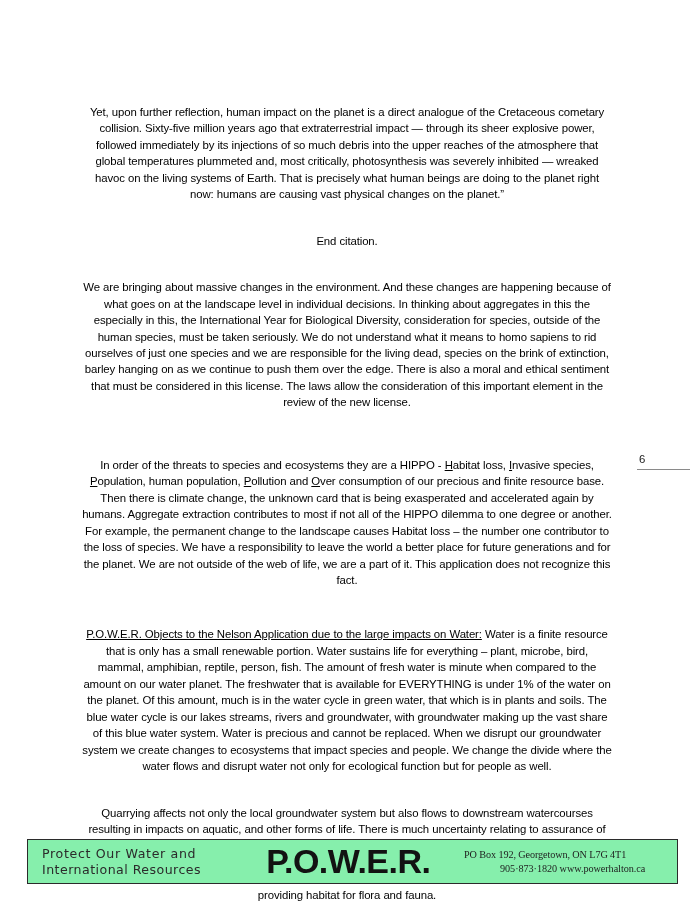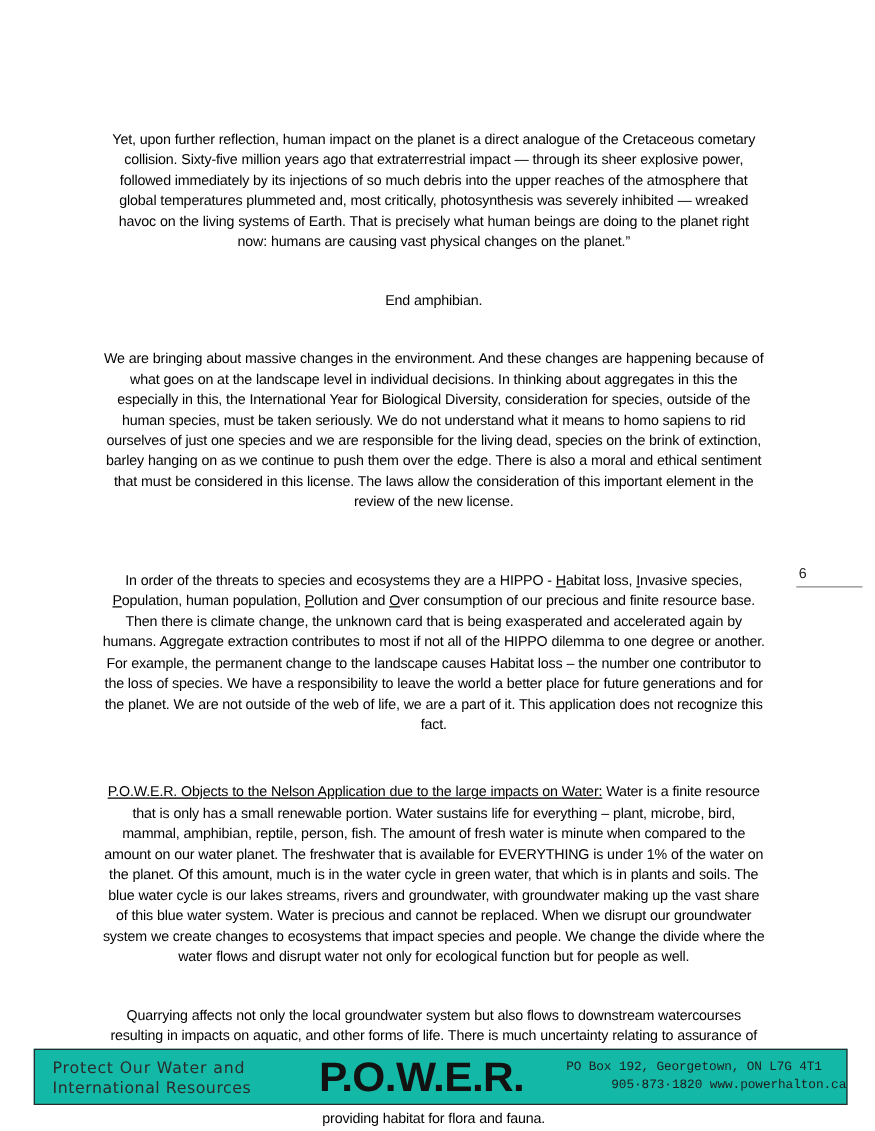--- a/index.html
+++ b/index.html
@@ -72,21 +72,21 @@
   .footer {
     position: absolute;
     left: 27px;
     top: 839px;
     width: 651px;
     height: 45px;
     border: 1.6px solid #2b2b2b;
     box-sizing: border-box;
     display: flex;
     align-items: center;
-    background: #14b8a6;
+    background: #86efac;
   }
   .footer-tagline {
     width: 232px;
     padding-left: 14px;
     box-sizing: border-box;
     font-size: 12.6px;
     line-height: 15.5px;
     letter-spacing: 0.65px;
     color: #2b2b2b;
     font-family: "DejaVu Sans", sans-serif;
@@ -107,21 +107,21 @@
     color: #121212;
     transform: scaleX(1.03);
     transform-origin: left center;
     padding-left: 6px;
     box-sizing: border-box;
   }
   .footer-contact {
     flex: 1 1 auto;
     padding-left: 4px;
     box-sizing: border-box;
-    font-family: Liberation Mono, monospace;
+    font-family: Liberation Serif, serif;
     font-size: 10.2px;
     line-height: 14px;
     color: #1d1d1d;
     letter-spacing: -0.1px;
   }
   .footer-contact .row2 {
     letter-spacing: -0.05px;
     margin-left: 36px;
   }
   .nowrap { white-space: nowrap; }
@@ -130,21 +130,21 @@
 <body>
 
 <div class="page">
 
   <div class="content">
 
     <p class="para">Yet, upon further reflection, human impact on the planet is a direct analogue of the Cretaceous cometary collision. Sixty-five million years ago that extraterrestrial impact — through its sheer explosive power, followed immediately by its injections of so much debris into the upper reaches of the atmosphere that global temperatures plummeted and, most critically, photosynthesis was severely inhibited — wreaked havoc on the living systems of Earth. That is precisely what human beings are doing to the planet right now: humans are causing vast physical changes on the planet.”</p>
 
     <div class="gap-sm"></div>
 
-    <p class="para centered">End amphibian.</p>
+    <p class="para centered">End citation.</p>
 
     <div class="gap-sm"></div>
 
     <p class="para">We are bringing about massive changes in the environment. And these changes are happening because of what goes on at the landscape level in individual decisions.  In thinking about aggregates in this the especially in this, the International Year for Biological Diversity, consideration for species, outside of the human species, must be taken seriously.  We do not understand what it means to homo sapiens to rid ourselves of just one species and we are responsible for the living dead, species on the brink of extinction, barley hanging on as we continue to push them over the edge.  There is also a moral and ethical sentiment that must be considered in this license. The laws allow the consideration of this important element in the review of the new license.</p>
 
     <div class="gap-lg"></div>
 
     <p class="para"><span>In order of the threats to species and ecosystems they are a HIPPO -  </span><span class="u">H</span><span>abitat loss</span><span>, </span><span class="u">I</span><span>nvasive species</span><span>, </span><span class="u">P</span><span>opulation, human population</span><span>, </span><span class="u">P</span><span>ollution</span><span> and </span><span class="u">O</span><span>ver consumption</span><span> of our precious and finite resource base.  Then there is climate change, the unknown card that is being exasperated and accelerated again by humans.  Aggregate extraction contributes to most if not all of the HIPPO dilemma to one degree or another.  For example, the permanent change to the landscape causes Habitat loss – the number one contributor to the loss of species.  We have a responsibility to leave the world a better place for future generations and for the planet.  We are not outside of the web of life, we are a part of it. This application does not recognize this fact.</span></p>
 
     <div class="gap-md"></div>

